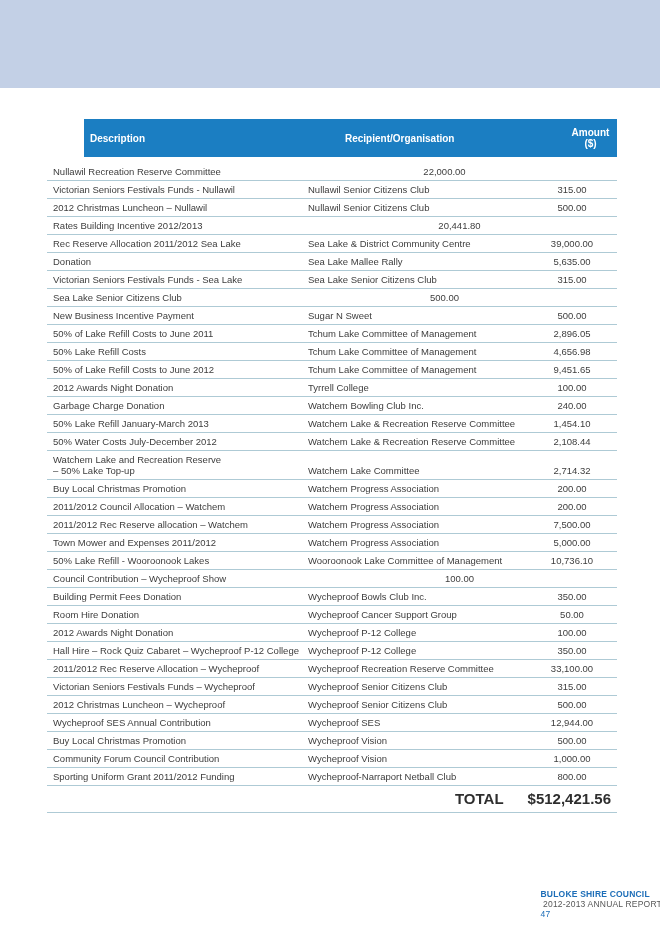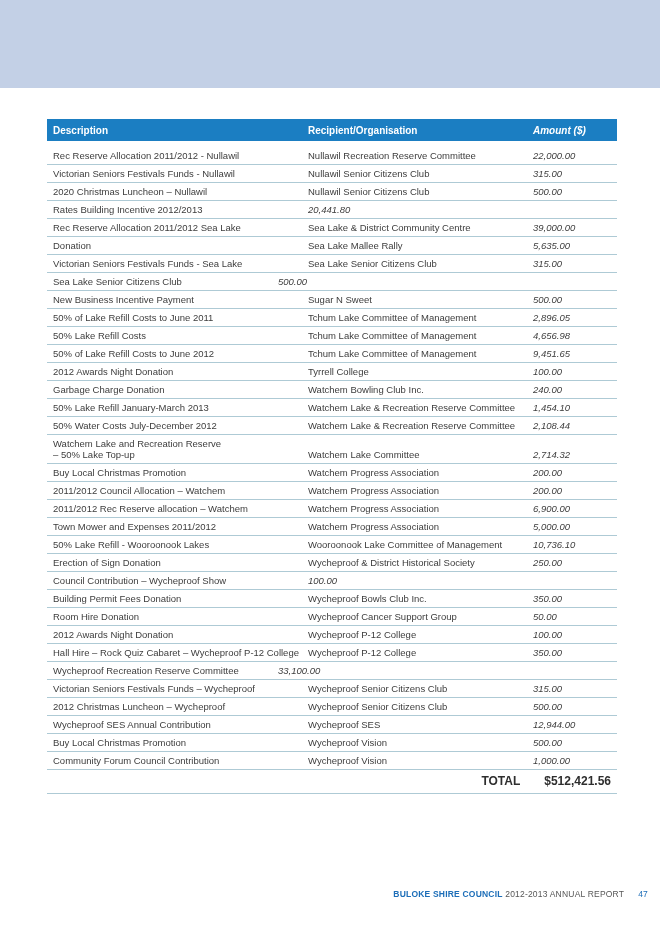--- a/index.html
+++ b/index.html
@@ -10,73 +10,72 @@
   html,body{width:660px;height:934px;}
   body{
     position:relative;background:#ffffff;overflow:hidden;
     font-family:"Liberation Sans","DejaVu Sans",sans-serif;
     color:var(--text);
   }
   .top-band{position:absolute;left:0;top:0;width:660px;height:88px;background:var(--band);}
   .grant-table{position:absolute;left:47px;top:119px;width:570px;}
   .t-head{
     display:flex;align-items:center;background:var(--accent);color:#ffffff;
-    height:22px;padding:0 6px;font-size:10px;font-weight:bold;
+    height:38px;padding:0 6px;font-size:10px;font-weight:bold;margin-left:37px;
   }
   .t-body{margin-top:6px;}
   .c-desc{width:255px;flex:0 0 255px;white-space:pre-line;}
   .c-rec{width:225px;flex:0 0 225px;}
-  .c-amt{flex:1 1 auto;text-align:left;font-style:italic;}
+  .c-amt{flex:1 1 auto;text-align:center;}
   .t-row{
     display:flex;align-items:flex-end;
     padding:3px 6px;border-bottom:1px solid var(--sep);
     font-size:9.5px;line-height:11px;
   }
   .t-total{
     display:flex;align-items:center;justify-content:flex-end;
     padding:4px 6px 5px 6px;border-bottom:1px solid var(--sep);
-    font-size:12px;font-weight:bold;color:#2e2e2e;
+    font-size:15px;font-weight:bold;color:#2e2e2e;
   }
   .t-total .total-label{margin-right:24px;}
   .page-footer{
     position:absolute;top:889px;right:12px;
     display:flex;align-items:baseline;
-    font-size:8.5px;letter-spacing:0.2px;white-space:pre;
+    font-size:8.5px;letter-spacing:0.2px;white-space:pre;flex-direction:column;
   }
   .footer-council{color:var(--footer-blue);font-weight:bold;}
   .footer-report{color:var(--footer-gray);}
   .footer-page{color:var(--footer-blue);margin-left:14px;}
 </style>
 </head>
 <body>
 
 <div class="top-band"></div>
 
 <div class="grant-table">
   <div class="t-head">
     <div class="c-desc">Description</div>
     <div class="c-rec">Recipient/Organisation</div>
     <div class="c-amt">Amount ($)</div>
   </div>
 
   <div class="t-body">
   <div class="t-row">
-    <div class="c-desc">Rec Reserve Allocation 2011/2012 - Nullawil</div>
     <div class="c-rec">Nullawil Recreation Reserve Committee</div>
     <div class="c-amt">22,000.00</div>
   </div>
 
   <div class="t-row">
     <div class="c-desc">Victorian Seniors Festivals Funds - Nullawil</div>
     <div class="c-rec">Nullawil Senior Citizens Club</div>
     <div class="c-amt">315.00</div>
   </div>
 
   <div class="t-row">
-    <div class="c-desc">2020 Christmas Luncheon – Nullawil</div>
+    <div class="c-desc">2012 Christmas Luncheon – Nullawil</div>
     <div class="c-rec">Nullawil Senior Citizens Club</div>
     <div class="c-amt">500.00</div>
   </div>
 
   <div class="t-row">
     <div class="c-desc">Rates Building Incentive 2012/2013</div>
     <div class="c-amt">20,441.80</div>
   </div>
 
   <div class="t-row">
@@ -165,40 +164,35 @@
 
   <div class="t-row">
     <div class="c-desc">2011/2012 Council Allocation – Watchem</div>
     <div class="c-rec">Watchem Progress Association</div>
     <div class="c-amt">200.00</div>
   </div>
 
   <div class="t-row">
     <div class="c-desc">2011/2012 Rec Reserve allocation – Watchem</div>
     <div class="c-rec">Watchem Progress Association</div>
-    <div class="c-amt">6,900.00</div>
+    <div class="c-amt">7,500.00</div>
   </div>
 
   <div class="t-row">
     <div class="c-desc">Town Mower and Expenses 2011/2012</div>
     <div class="c-rec">Watchem Progress Association</div>
     <div class="c-amt">5,000.00</div>
   </div>
 
   <div class="t-row">
     <div class="c-desc">50% Lake Refill - Wooroonook Lakes</div>
     <div class="c-rec">Wooroonook Lake Committee of Management</div>
     <div class="c-amt">10,736.10</div>
   </div>
 
-  <div class="t-row">
-    <div class="c-desc">Erection of Sign Donation</div>
-    <div class="c-rec">Wycheproof &amp; District Historical Society</div>
-    <div class="c-amt">250.00</div>
-  </div>
 
   <div class="t-row">
     <div class="c-desc">Council Contribution – Wycheproof Show</div>
     <div class="c-amt">100.00</div>
   </div>
 
   <div class="t-row">
     <div class="c-desc">Building Permit Fees Donation</div>
     <div class="c-rec">Wycheproof Bowls Club Inc.</div>
     <div class="c-amt">350.00</div>
@@ -216,20 +210,21 @@
     <div class="c-amt">100.00</div>
   </div>
 
   <div class="t-row">
     <div class="c-desc">Hall Hire – Rock Quiz Cabaret – Wycheproof P-12 College</div>
     <div class="c-rec">Wycheproof P-12 College</div>
     <div class="c-amt">350.00</div>
   </div>
 
   <div class="t-row">
+    <div class="c-desc">2011/2012 Rec Reserve Allocation – Wycheproof</div>
     <div class="c-rec">Wycheproof Recreation Reserve Committee</div>
     <div class="c-amt">33,100.00</div>
   </div>
 
   <div class="t-row">
     <div class="c-desc">Victorian Seniors Festivals Funds – Wycheproof</div>
     <div class="c-rec">Wycheproof Senior Citizens Club</div>
     <div class="c-amt">315.00</div>
   </div>
 
@@ -250,20 +245,25 @@
     <div class="c-rec">Wycheproof Vision</div>
     <div class="c-amt">500.00</div>
   </div>
 
   <div class="t-row">
     <div class="c-desc">Community Forum Council Contribution</div>
     <div class="c-rec">Wycheproof Vision</div>
     <div class="c-amt">1,000.00</div>
   </div>
 
+  <div class="t-row">
+    <div class="c-desc">Sporting Uniform Grant 2011/2012 Funding</div>
+    <div class="c-rec">Wycheproof-Narraport Netball Club</div>
+    <div class="c-amt">800.00</div>
+  </div>
 </div>
 
   <div class="t-total">
     <div class="total-label">TOTAL</div>
     <div>$512,421.56</div>
   </div>
 </div>
 
 <div class="page-footer">
   <span class="footer-council">BULOKE SHIRE COUNCIL</span>

